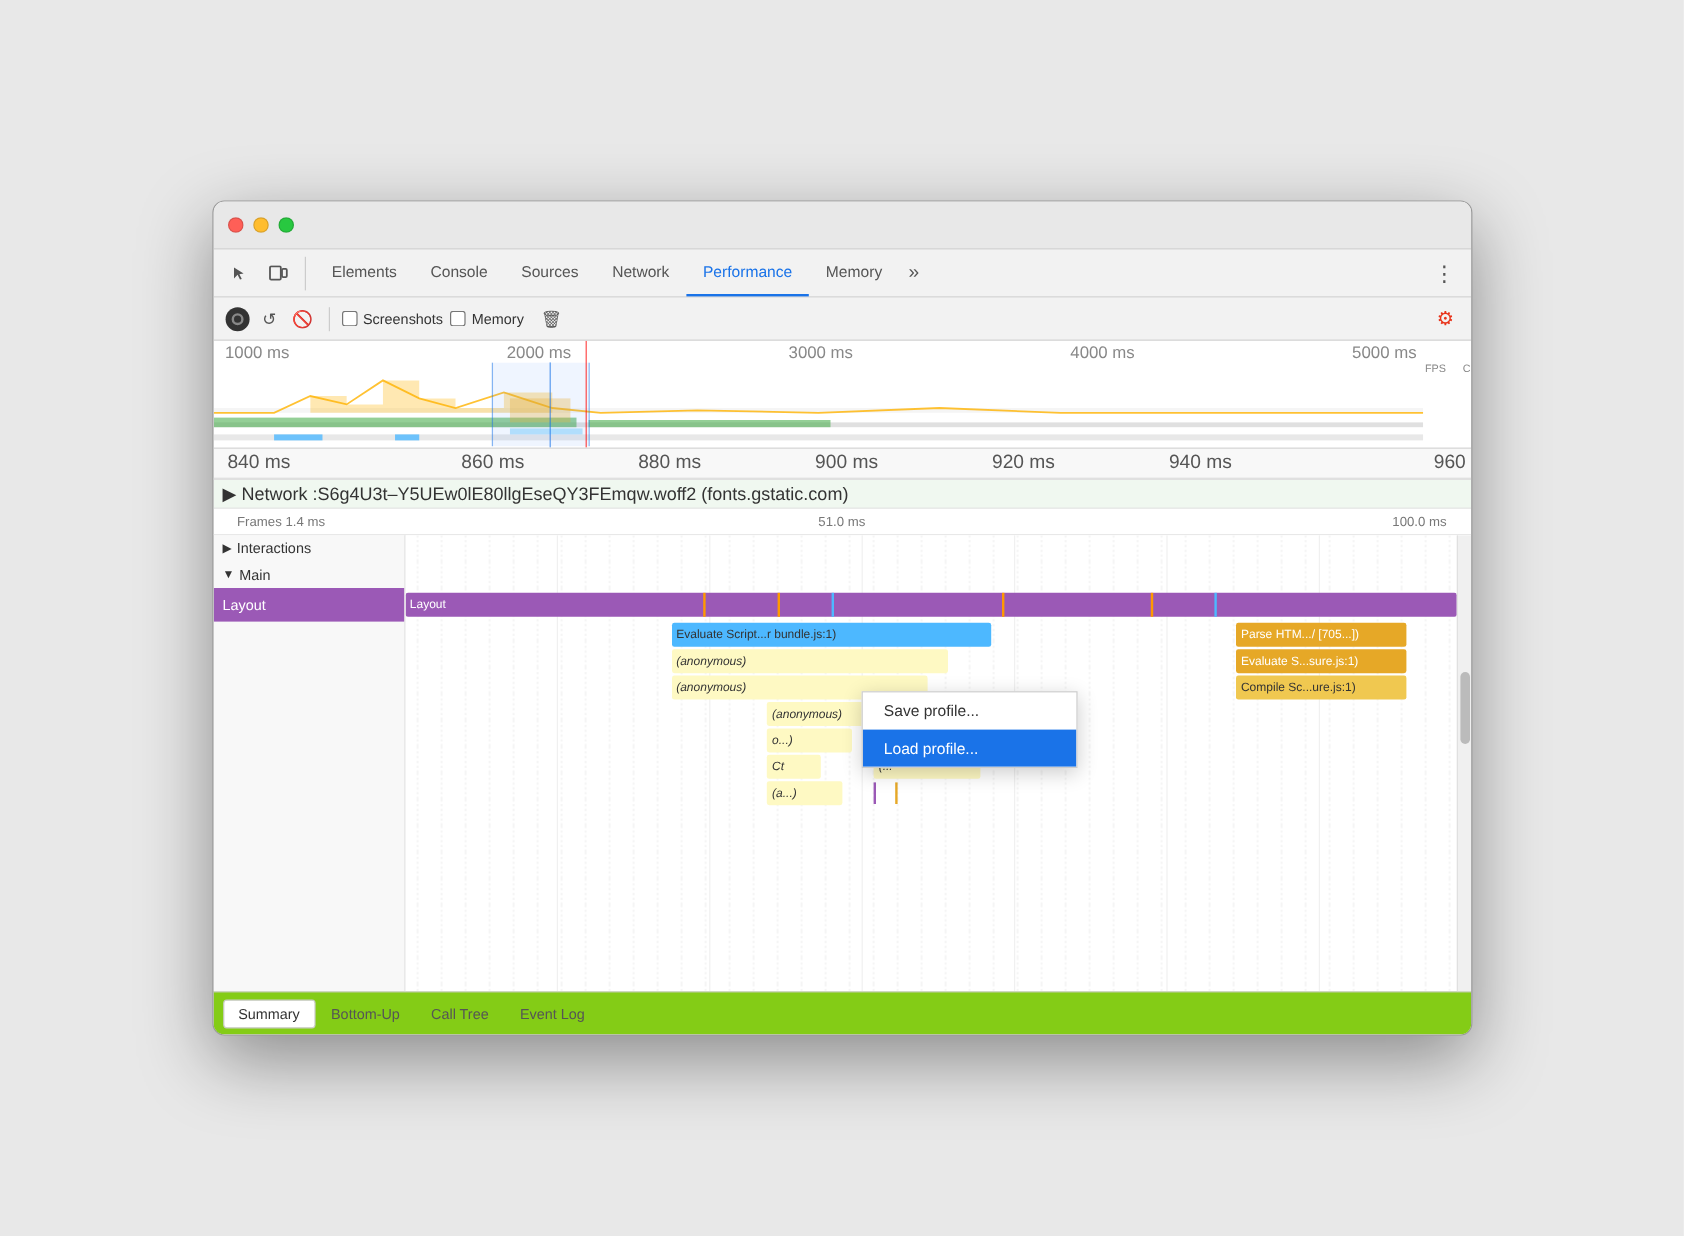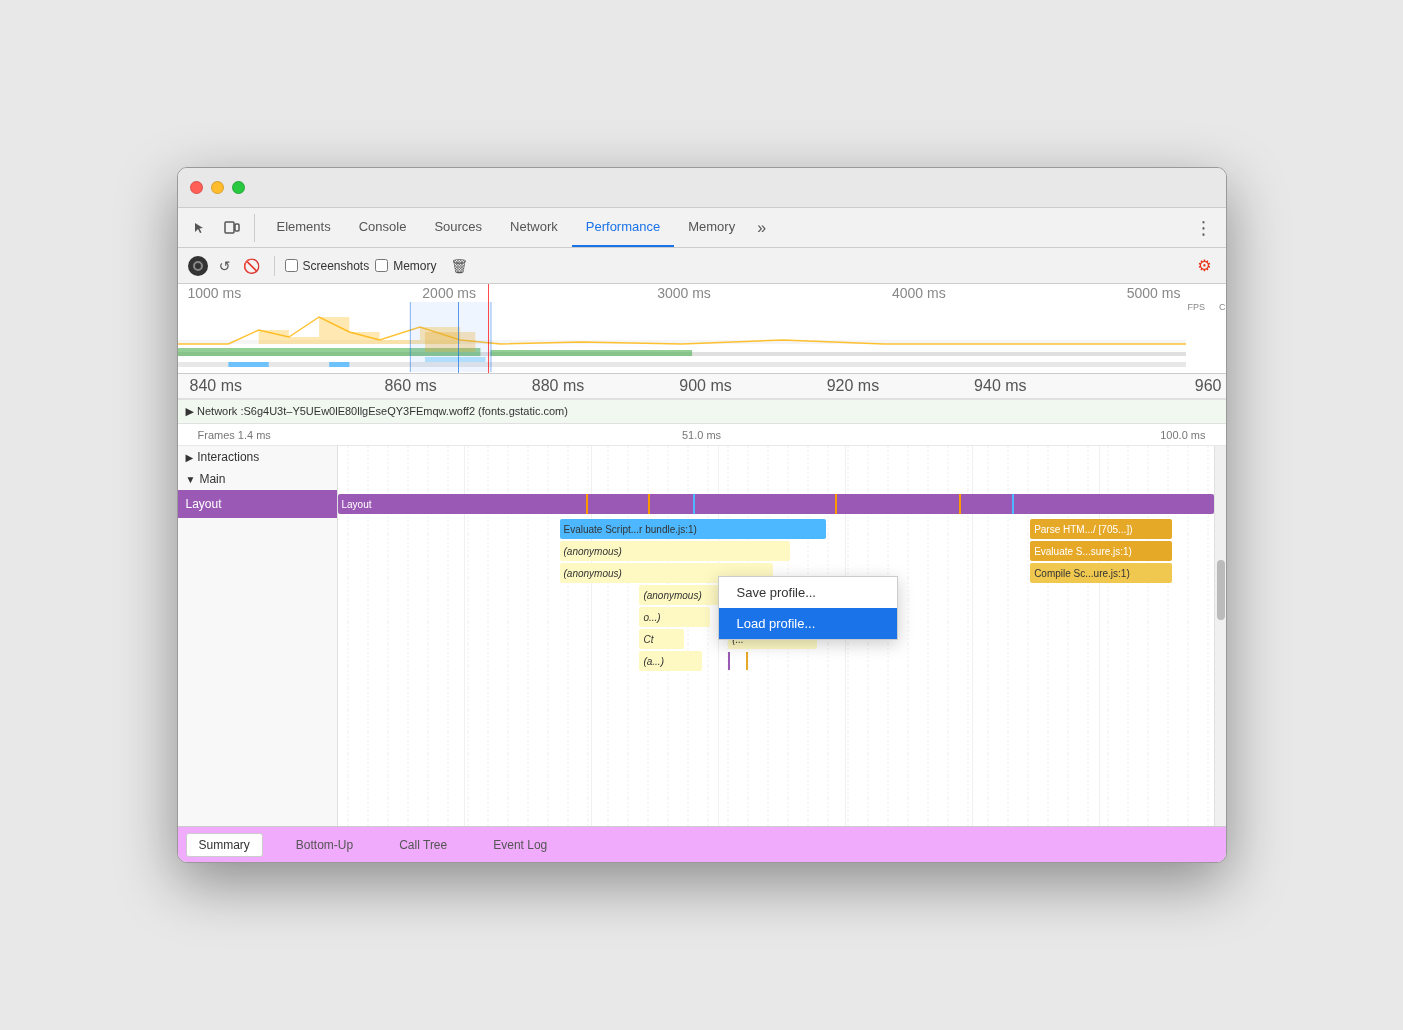--- a/index.html
+++ b/index.html
@@ -205,21 +205,21 @@
       overflow: hidden;
     }
     
     .network-row {
       background: #f0f8f0;
       border-bottom: 1px solid #e0e0e0;
       height: 24px;
       display: flex;
       align-items: center;
       padding: 0 8px;
-      font-size: 11px;
+      font-size: 15px;
       color: #333;
       cursor: pointer;
     }
     
     .frames-row {
       background: white;
       border-bottom: 1px solid #e8e8e8;
       height: 22px;
       display: flex;
       align-items: center;
@@ -300,26 +300,26 @@
       overflow: hidden;
       cursor: pointer;
     }
     .flame-block.blue { background: #4db8ff; color: #333; }
     .flame-block.orange { background: #e6a827; color: white; }
     .flame-block.yellow { background: #f0c850; color: #333; }
     .flame-block.lightblue { background: #fef9c3; color: #333; font-style: italic; }
     
     .bottom-tabs {
       height: 36px;
-      background: #f0abfc;
+      background: #84cc16;
       border-top: 1px solid #ccc;
       display: flex;
       align-items: center;
       padding: 0 8px;
-      gap: 20px;
+      gap: 0;
     }
     .bottom-tab {
       padding: 4px 12px;
       font-size: 12px;
       color: #555;
       cursor: pointer;
       border: 1px solid transparent;
       border-radius: 3px;
     }
     .bottom-tab.active {

